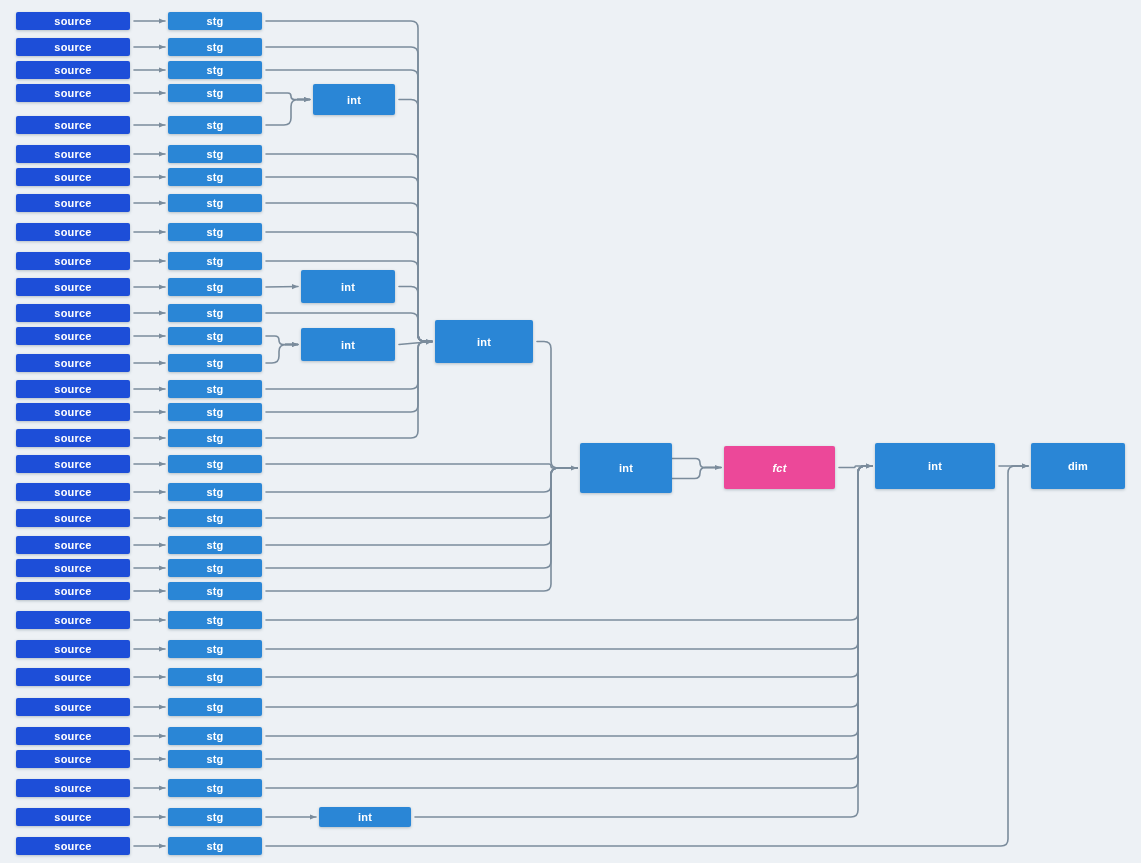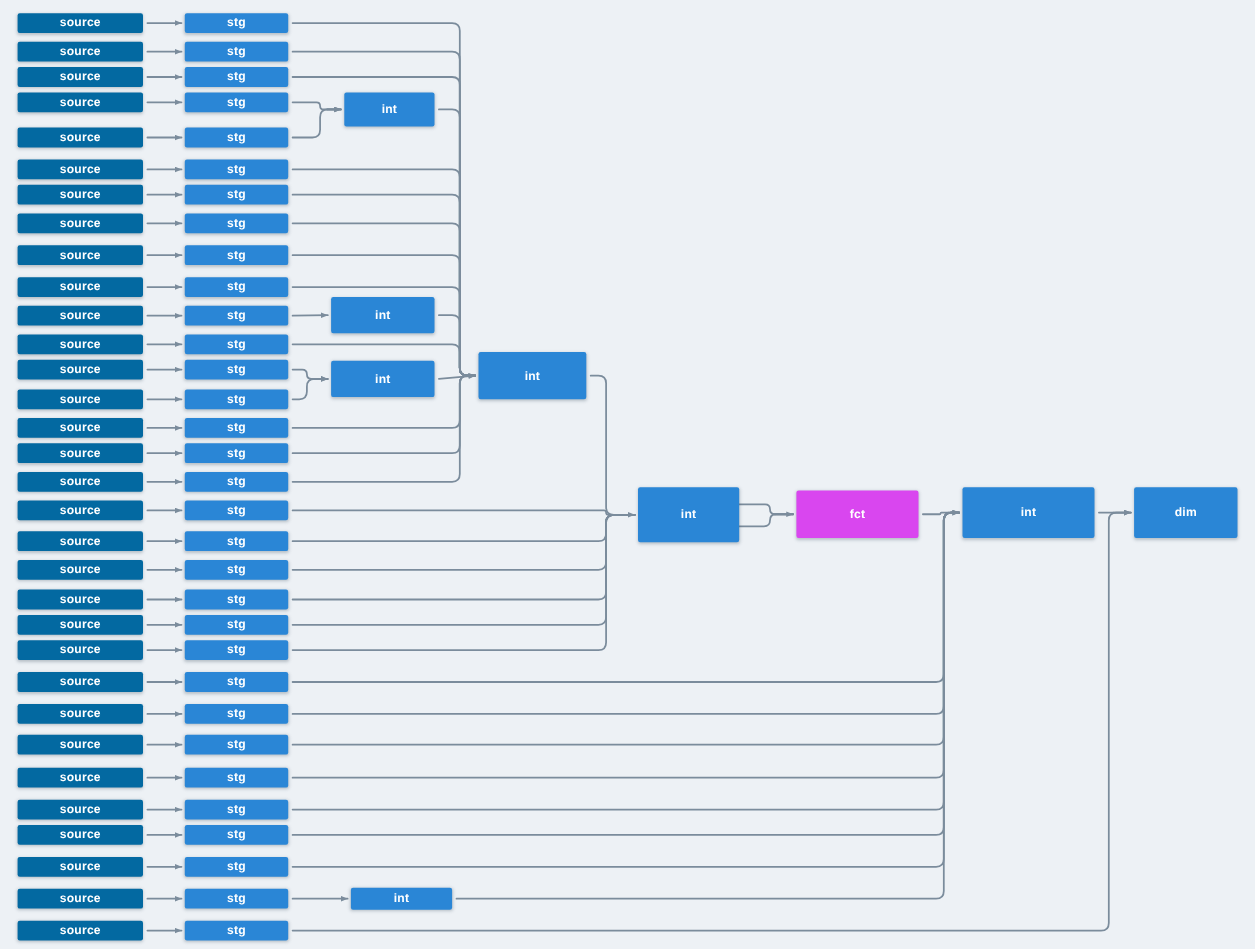--- a/index.html
+++ b/index.html
@@ -36,24 +36,24 @@
     font-size: 11px;
     font-weight: bold;
     letter-spacing: 0.2px;
     display: flex;
     align-items: center;
     justify-content: center;
     box-shadow: 0 1px 3px rgba(40,60,80,0.28);
     cursor: pointer;
     user-select: none;
   }
-  .node.source { background: #0369a1; }
+  .node.source { background: #1d4ed8; }
   .node.stg    { background: #2a86d6; }
   .node.int    { background: #2a86d6; }
-  .node.fct    { background: #d946ef; }
+  .node.fct    { background: #ec4899; font-style: italic; }
   .node.dim    { background: #2a86d6; }
   .node-label { pointer-events: none; }
 </style>
 </head>
 <body>
 
 <div id="lineage-canvas">
   <svg class="edges" id="edge-layer" viewBox="0 0 1141 863" preserveAspectRatio="none">
     <defs>
       <marker id="arrowhead" markerWidth="7" markerHeight="7" refX="6.2" refY="2.6" orient="auto" markerUnits="userSpaceOnUse">

